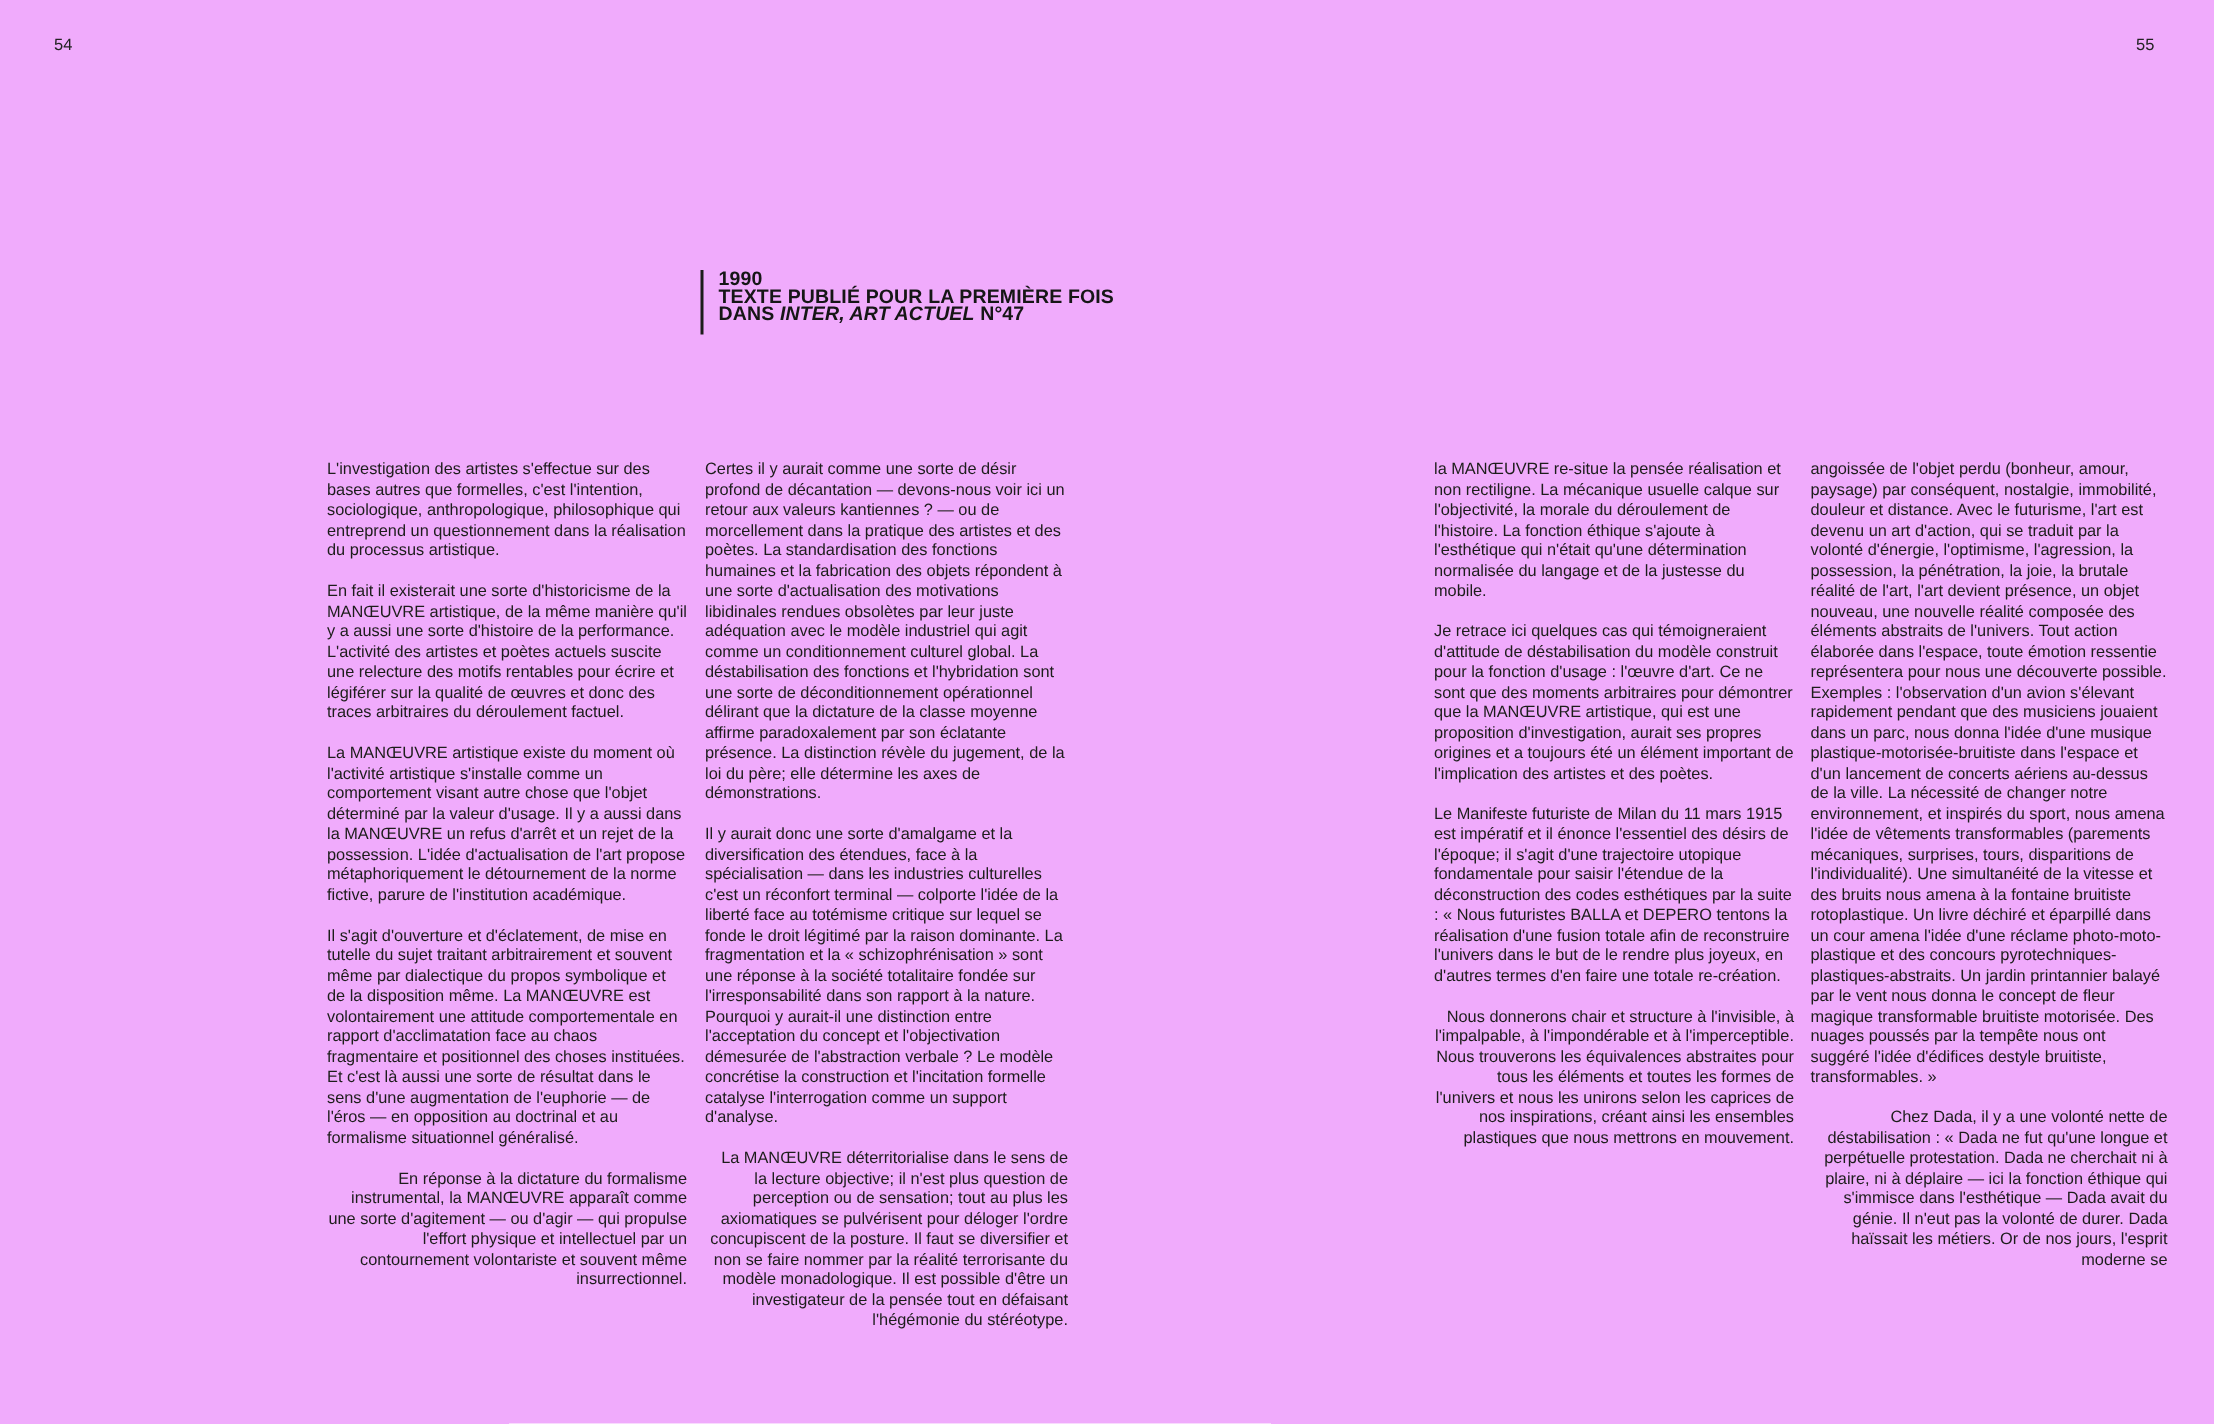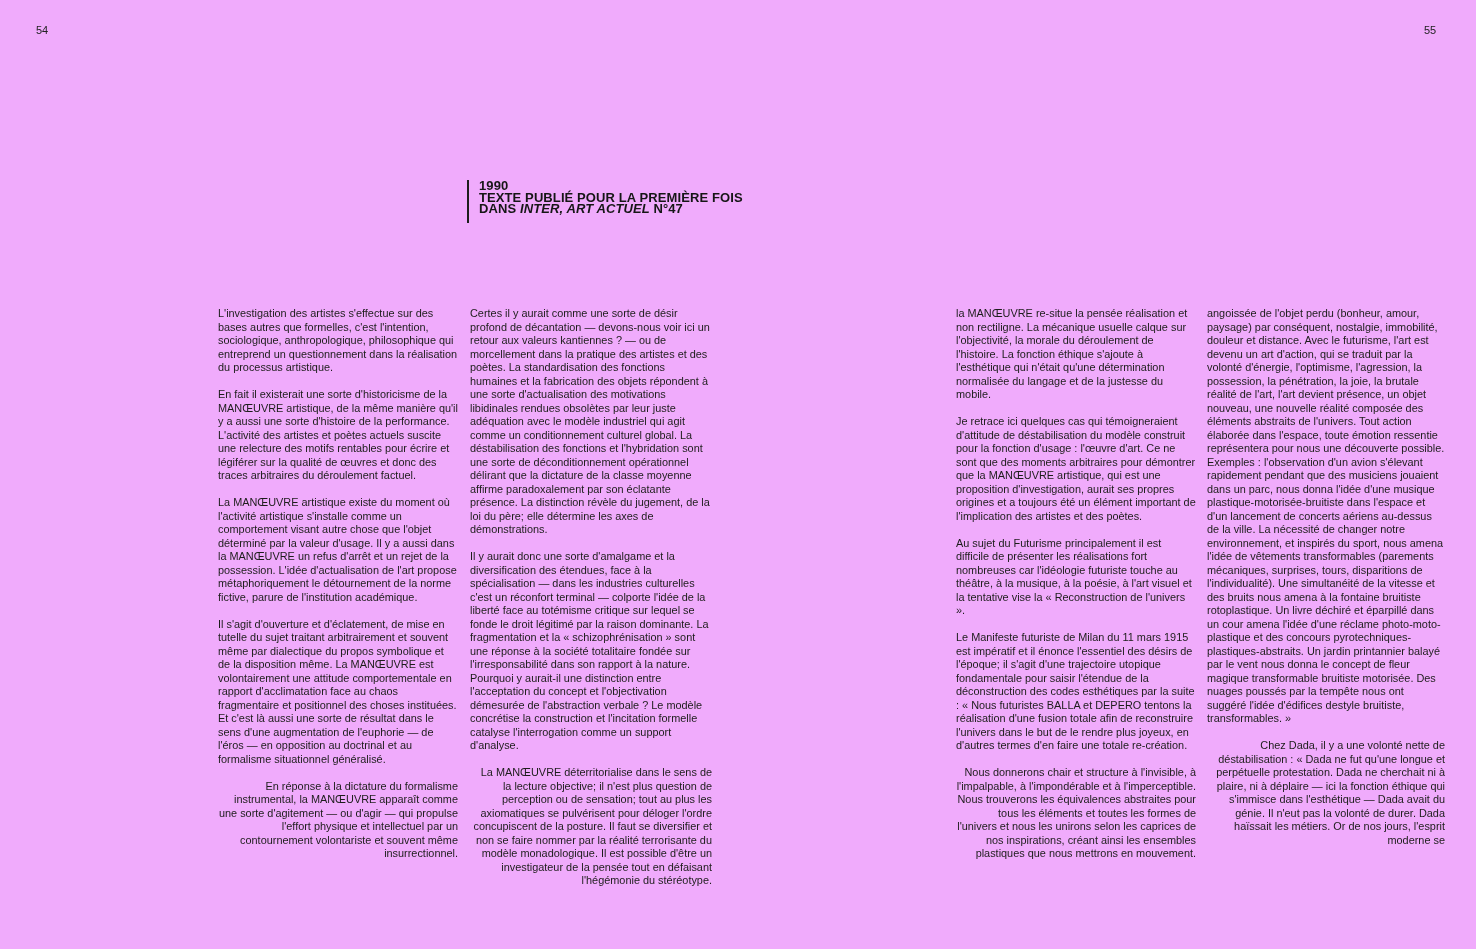--- a/index.html
+++ b/index.html
@@ -91,21 +91,20 @@
 
   <div class="col col-2">
     <p>Certes il y aurait comme une sorte de désir profond de décantation — devons-nous voir ici un retour aux valeurs kantiennes ? — ou de morcellement dans la pratique des artistes et des poètes. La standardisation des fonctions humaines et la fabrication des objets répondent à une sorte d'actualisation des motivations libidinales rendues obsolètes par leur juste adéquation avec le modèle industriel qui agit comme un conditionnement culturel global. La déstabilisation des fonctions et l'hybridation sont une sorte de déconditionnement opérationnel délirant que la dictature de la classe moyenne affirme paradoxalement par son éclatante présence. La distinction révèle du jugement, de la loi du père; elle détermine les axes de démonstrations.</p>
     <p>Il y aurait donc une sorte d'amalgame et la diversification des étendues, face à la spécialisation — dans les industries culturelles c'est un réconfort terminal — colporte l'idée de la liberté face au totémisme critique sur lequel se fonde le droit légitimé par la raison dominante. La fragmentation et la « schizophrénisation » sont une réponse à la société totalitaire fondée sur l'irresponsabilité dans son rapport à la nature. Pourquoi y aurait-il une distinction entre l'acceptation du concept et l'objectivation démesurée de l'abstraction verbale ? Le modèle concrétise la construction et l'incitation formelle catalyse l'interrogation comme un support d'analyse.</p>
     <p>La MANŒUVRE déterritorialise dans le sens de la lecture objective; il n'est plus question de perception ou de sensation; tout au plus les axiomatiques se pulvérisent pour déloger l'ordre concupiscent de la posture. Il faut se diversifier et non se faire nommer par la réalité terrorisante du modèle monadologique. Il est possible d'être un investigateur de la pensée tout en défaisant l'hégémonie du stéréotype.</p>
   </div>
 
   <div class="col col-3">
     <p>la MANŒUVRE re-situe la pensée réalisation et non rectiligne. La mécanique usuelle calque sur l'objectivité, la morale du déroulement de l'histoire. La fonction éthique s'ajoute à l'esthétique qui n'était qu'une détermination normalisée du langage et de la justesse du mobile.</p>
     <p>Je retrace ici quelques cas qui témoigneraient d'attitude de déstabilisation du modèle construit pour la fonction d'usage : l'œuvre d'art. Ce ne sont que des moments arbitraires pour démontrer que la MANŒUVRE artistique, qui est une proposition d'investigation, aurait ses propres origines et a toujours été un élément important de l'implication des artistes et des poètes.</p>
-    <p>Au sujet du Futurisme principalement il est difficile de présenter les réalisations fort nombreuses car l'idéologie futuriste touche au théâtre, à la musique, à la poésie, à l'art visuel et la tentative vise la « Reconstruction de l'univers ».</p>
     <p>Le Manifeste futuriste de Milan du 11 mars 1915 est impératif et il énonce l'essentiel des désirs de l'époque; il s'agit d'une trajectoire utopique fondamentale pour saisir l'étendue de la déconstruction des codes esthétiques par la suite : « Nous futuristes BALLA et DEPERO tentons la réalisation d'une fusion totale afin de reconstruire l'univers dans le but de le rendre plus joyeux, en d'autres termes d'en faire une totale re-création.</p>
     <p>Nous donnerons chair et structure à l'invisible, à l'impalpable, à l'impondérable et à l'imperceptible. Nous trouverons les équivalences abstraites pour tous les éléments et toutes les formes de l'univers et nous les unirons selon les caprices de nos inspirations, créant ainsi les ensembles plastiques que nous mettrons en mouvement.</p>
   </div>
 
   <div class="col col-4">
     <p>angoissée de l'objet perdu (bonheur, amour, paysage) par conséquent, nostalgie, immobilité, douleur et distance. Avec le futurisme, l'art est devenu un art d'action, qui se traduit par la volonté d'énergie, l'optimisme, l'agression, la possession, la pénétration, la joie, la brutale réalité de l'art, l'art devient présence, un objet nouveau, une nouvelle réalité composée des éléments abstraits de l'univers. Tout action élaborée dans l'espace, toute émotion ressentie représentera pour nous une découverte possible. Exemples : l'observation d'un avion s'élevant rapidement pendant que des musiciens jouaient dans un parc, nous donna l'idée d'une musique plastique-motorisée-bruitiste dans l'espace et d'un lancement de concerts aériens au-dessus de la ville. La nécessité de changer notre environnement, et inspirés du sport, nous amena l'idée de vêtements transformables (parements mécaniques, surprises, tours, disparitions de l'individualité). Une simultanéité de la vitesse et des bruits nous amena à la fontaine bruitiste rotoplastique. Un livre déchiré et éparpillé dans un cour amena l'idée d'une réclame photo-moto-plastique et des concours pyrotechniques-plastiques-abstraits. Un jardin printannier balayé par le vent nous donna le concept de fleur magique transformable bruitiste motorisée. Des nuages poussés par la tempête nous ont suggéré l'idée d'édifices destyle bruitiste, transformables. »</p>
     <p>Chez Dada, il y a une volonté nette de déstabilisation : « Dada ne fut qu'une longue et perpétuelle protestation. Dada ne cherchait ni à plaire, ni à déplaire — ici la fonction éthique qui s'immisce dans l'esthétique — Dada avait du génie. Il n'eut pas la volonté de durer. Dada haïssait les métiers. Or de nos jours, l'esprit moderne se</p>
   </div>
 
 </div>

